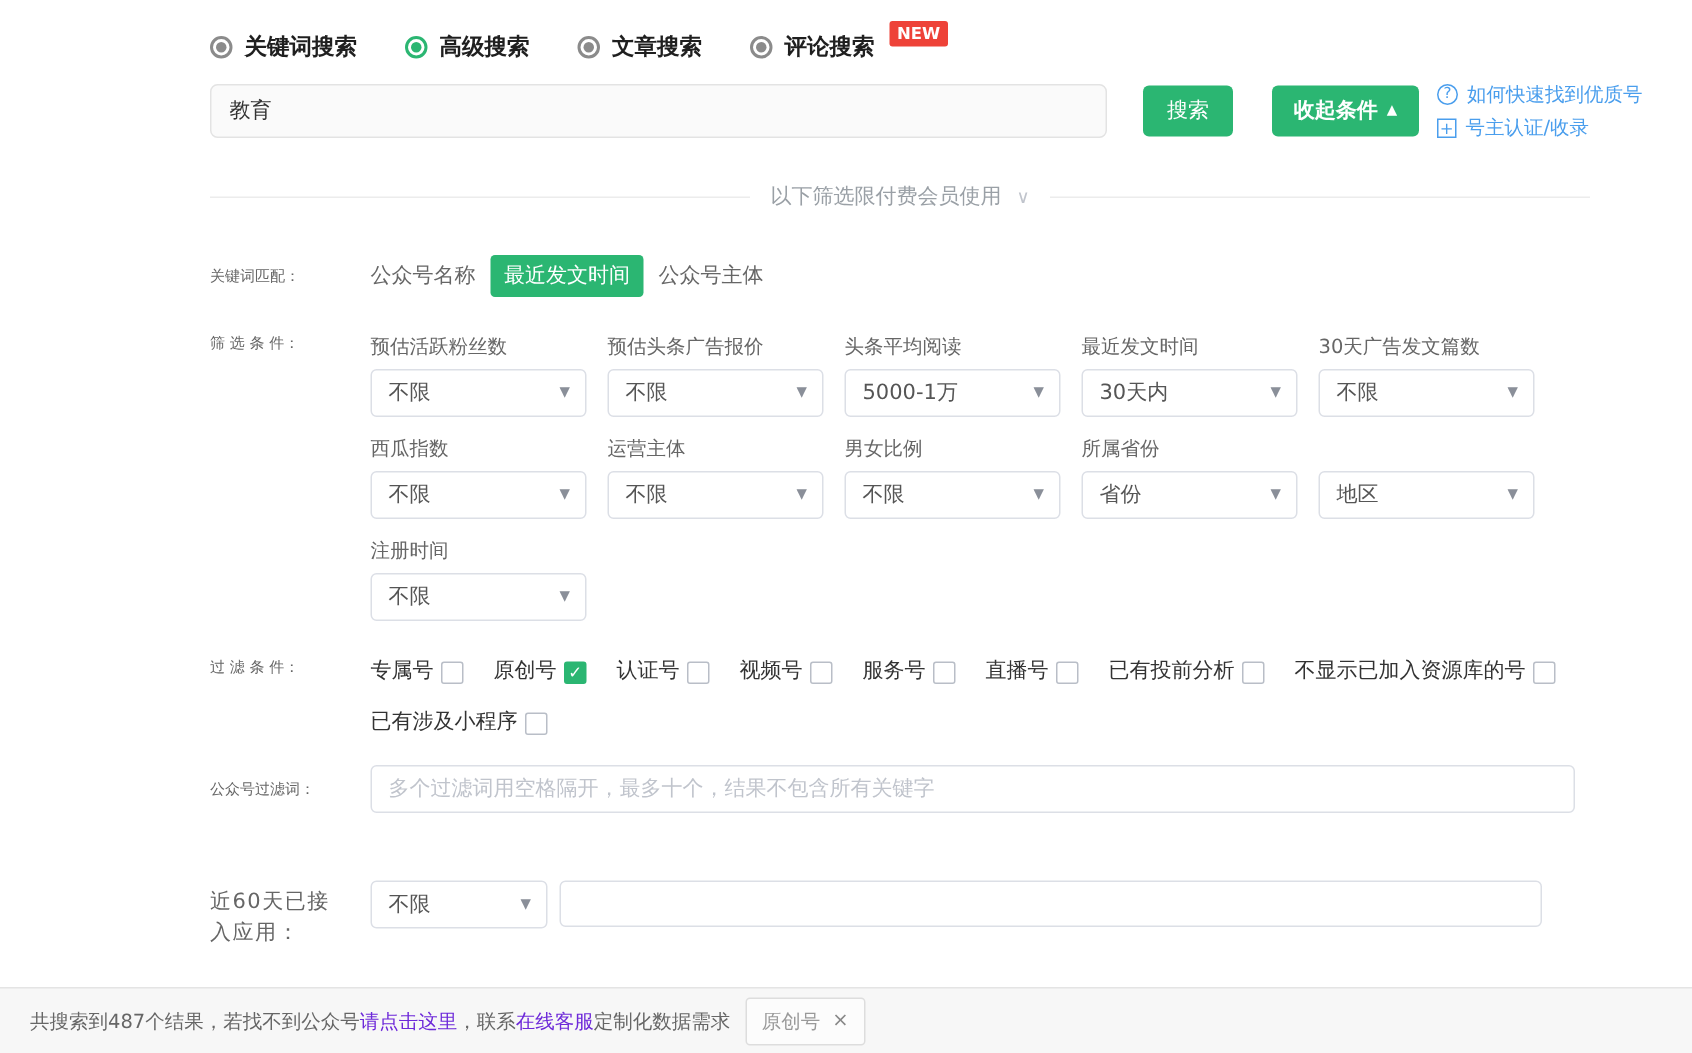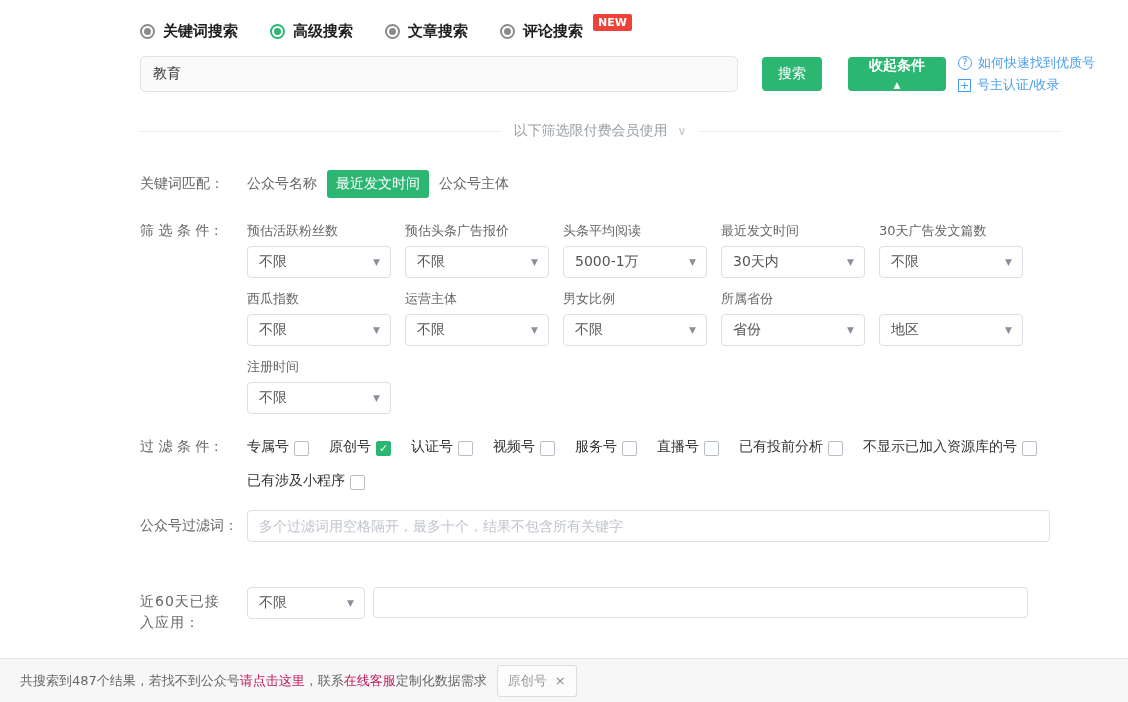--- a/index.html
+++ b/index.html
@@ -14,34 +14,34 @@
   .radio::after { content:""; position:absolute; left:2px; top:2px; right:2px; bottom:2px; border-radius:50%; background:#8b8b8b; }
   .mode.active .radio { border-color:#2bb672; }
   .mode.active .radio::after { background:#2bb672; }
   .new-badge { background:#ee4238; color:#fff; font-size:11px; font-weight:bold; padding:2px 5px; border-radius:2px; position:relative; top:-9px; margin-left:2px; }
 
   
   .search-row { display:flex; align-items:center; }
   .search-input { width:598px; height:36px; border:1px solid #e3e3e3; border-radius:5px; background:#fafafa; padding:0 12px; font-size:14px; color:#333; outline:none; font-family:inherit; }
   .btn { background:#2bb672; color:#fff; border:none; border-radius:4px; font-size:14px; cursor:pointer; font-family:inherit; }
   .btn-search { width:60px; height:34px; margin-left:24px; }
-  .btn-collapse { width:98px; height:34px; margin-left:26px; display:flex; align-items:center; gap:6px; font-weight:600;flex-direction:column; }
+  .btn-collapse { width:98px; height:34px; margin-left:26px; display:flex; align-items:center; justify-content:center; gap:6px; font-weight:600; }
   .up-arrow { font-size:9px; line-height:1; }
   .side-links { margin-left:12px; display:flex; flex-direction:column; gap:4px; }
   .side-link { display:flex; align-items:center; gap:6px; color:#4a9eed; font-size:13px; cursor:pointer; text-decoration:none; }
   .icon-q { width:14px; height:14px; border-radius:50%; border:1px solid #4a9eed; font-size:10px; line-height:12px; text-align:center; flex-shrink:0; }
   .icon-sq { width:13px; height:13px; border:1px solid #4a9eed; font-size:11px; line-height:11px; text-align:center; flex-shrink:0; }
 
   
   .divider { display:flex; align-items:center; width:920px; margin:28px 0 30px; color:#9aa0a6; font-size:14px; }
   .d-line { flex:1; border-top:1px solid #ececec; }
   .d-text { margin:0 10px 0 14px; }
   .d-chev { color:#c0c4cc; font-size:12px; margin-right:14px; }
 
-  .section-label { width:107px; flex-shrink:0; color:#666; font-size:14px; }
+  .section-label { width:107px; flex-shrink:0; color:#666; font-size:10px; }
 
   
   .kw-row { display:flex; align-items:center; margin-bottom:24px; }
   .kw-options { display:flex; align-items:center; gap:10px; }
   .kw-option { color:#666; font-size:14px; padding:5px 0; cursor:pointer; }
   .kw-option.active { background:#2bb672; color:#fff; border-radius:3px; padding:5px 9px; }
 
   
   .filter-section { display:flex; margin-bottom:2px; }
   .field-row { display:flex; gap:14px; margin-bottom:12px; }
@@ -63,21 +63,21 @@
   .words-input::placeholder, .app-input::placeholder { color:#c0c4cc; }
 
   
   .app-row { display:flex; align-items:center; margin-bottom:21px; }
   .app-label { width:107px; flex-shrink:0; color:#666; font-size:14px; line-height:21px; letter-spacing:1px; word-break:break-all; padding-right:14px;margin-top:19px; }
   .app-dd { width:118px; }
   .app-input { width:655px; height:31px; margin-left:8px; border:1px solid #dcdfe6; border-radius:4px; padding:0 11px; font-size:14px; color:#333; outline:none; font-family:inherit; }
 
   
   .footer { position:absolute; left:0; bottom:0; width:1128px; height:44px; background:#f7f7f7; border-top:1px solid #e4e4e4; display:flex; align-items:center; padding-left:20px; font-size:13px; color:#666; }
-  .footer a { color:#be185d; text-decoration:none; cursor:pointer;font-family:Liberation Mono, monospace; }
+  .footer a { color:#6d28d9; text-decoration:none; cursor:pointer;font-family:Liberation Mono, monospace; }
   .tag { margin-left:10px; display:flex; align-items:center; gap:8px; border:1px solid #ddd; background:#fcfcfc; border-radius:3px; padding:6px 10px; color:#999; font-size:13px; }
   .tag-close { color:#888; cursor:pointer; font-style:normal; }
 </style>
 </head>
 <body>
 
 <div class="page">
   <div class="main">
 
     <div class="mode-row">

